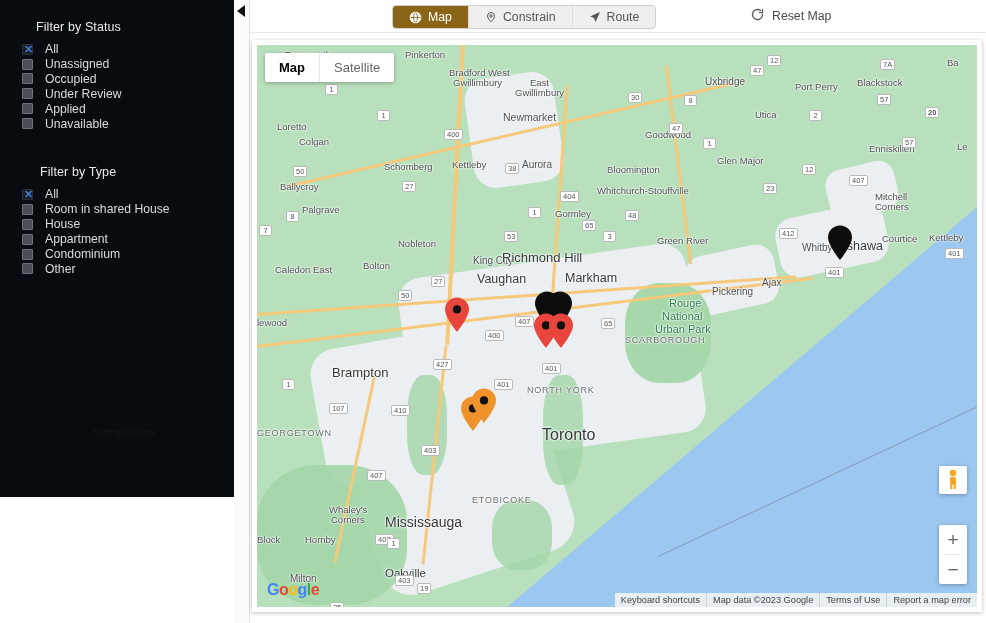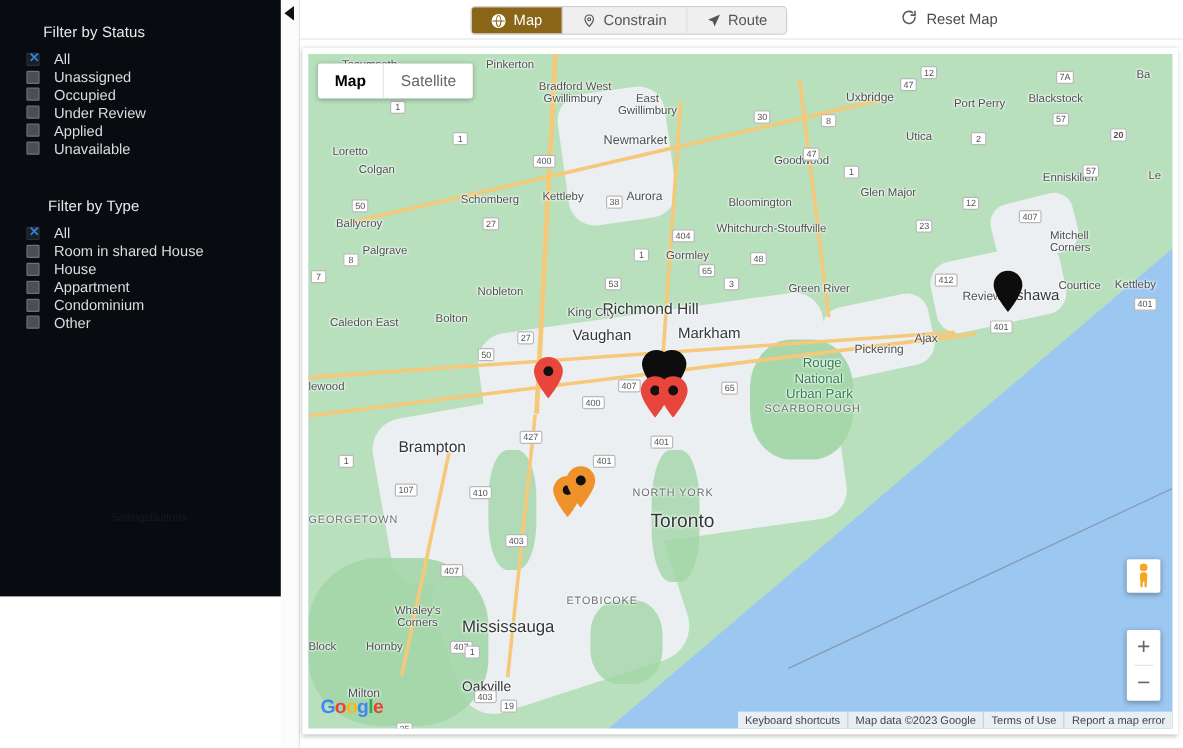--- a/index.html
+++ b/index.html
@@ -408,36 +408,36 @@
   <div class="lbl " style="left:23px;top:136px;font-size:9.5px;">Ballycroy</div>
   <div class="lbl " style="left:340px;top:140px;font-size:9.5px;">Whitchurch-Stouffville</div>
   <div class="lbl " style="left:618px;top:146px;font-size:9.5px;">Mitchell</div>
   <div class="lbl " style="left:618px;top:156px;font-size:9.5px;">Corners</div>
   <div class="lbl " style="left:45px;top:159px;font-size:9.5px;">Palgrave</div>
   <div class="lbl " style="left:216px;top:170px;font-size:10px;margin-top:40px;">King City</div>
   <div class="lbl " style="left:298px;top:163px;font-size:9.5px;">Gormley</div>
   <div class="lbl " style="left:141px;top:193px;font-size:9.5px;">Nobleton</div>
   <div class="lbl city" style="left:245px;top:205px;font-size:13px;font-weight:400;">Richmond Hill</div>
   <div class="lbl " style="left:400px;top:190px;font-size:9.5px;">Green River</div>
-  <div class="lbl " style="left:545px;top:197px;font-size:10px;">Review</div>
+  <div class="lbl " style="left:545px;top:197px;font-size:10px;">Whitby</div>
   <div class="lbl city" style="left:580px;top:194px;font-size:12.5px;font-weight:400;">Oshawa</div>
   <div class="lbl " style="left:625px;top:188px;font-size:9.5px;">Courtice</div>
   <div class="lbl " style="left:672px;top:187px;font-size:9.5px;">Kettleby</div>
   <div class="lbl " style="left:18px;top:219px;font-size:9.5px;">Caledon East</div>
   <div class="lbl " style="left:106px;top:215px;font-size:9.5px;">Bolton</div>
   <div class="lbl city" style="left:220px;top:227px;font-size:12.5px;font-weight:400;">Vaughan</div>
   <div class="lbl city" style="left:308px;top:226px;font-size:12.5px;font-weight:400;">Markham</div>
   <div class="lbl " style="left:455px;top:241px;font-size:10px;">Pickering</div>
   <div class="lbl " style="left:505px;top:232px;font-size:10px;">Ajax</div>
   <div class="lbl park" style="left:412px;top:252px;font-size:11px;">Rouge</div>
   <div class="lbl park" style="left:405px;top:265px;font-size:11px;">National</div>
   <div class="lbl park" style="left:398px;top:278px;font-size:11px;">Urban Park</div>
   <div class="lbl " style="left:0px;top:272px;font-size:9.5px;">lewood</div>
-  <div class="lbl cap" style="left:380px;top:290px;font-size:9px;">SCARBOROUGH</div>
-  <div class="lbl cap" style="left:270px;top:340px;font-size:9px;margin-top:20px;">NORTH YORK</div>
+  <div class="lbl cap" style="left:368px;top:290px;font-size:9px;">SCARBOROUGH</div>
+  <div class="lbl cap" style="left:270px;top:340px;font-size:9px;">NORTH YORK</div>
   <div class="lbl city" style="left:75px;top:320px;font-size:13px;font-weight:400;">Brampton</div>
   <div class="lbl city" style="left:285px;top:381px;font-size:16px;font-weight:400;">Toronto</div>
   <div class="lbl cap" style="left:0px;top:383px;font-size:9px;">GEORGETOWN</div>
   <div class="lbl cap" style="left:215px;top:450px;font-size:9px;">ETOBICOKE</div>
   <div class="lbl " style="left:72px;top:459px;font-size:9.5px;">Whaley's</div>
   <div class="lbl " style="left:74px;top:469px;font-size:9.5px;">Corners</div>
   <div class="lbl city" style="left:128px;top:469px;font-size:14px;font-weight:400;">Mississauga</div>
   <div class="lbl " style="left:0px;top:489px;font-size:9.5px;">Block</div>
   <div class="lbl " style="left:48px;top:489px;font-size:9.5px;">Hornby</div>
   <div class="lbl " style="left:33px;top:528px;font-size:10px;">Milton</div>

